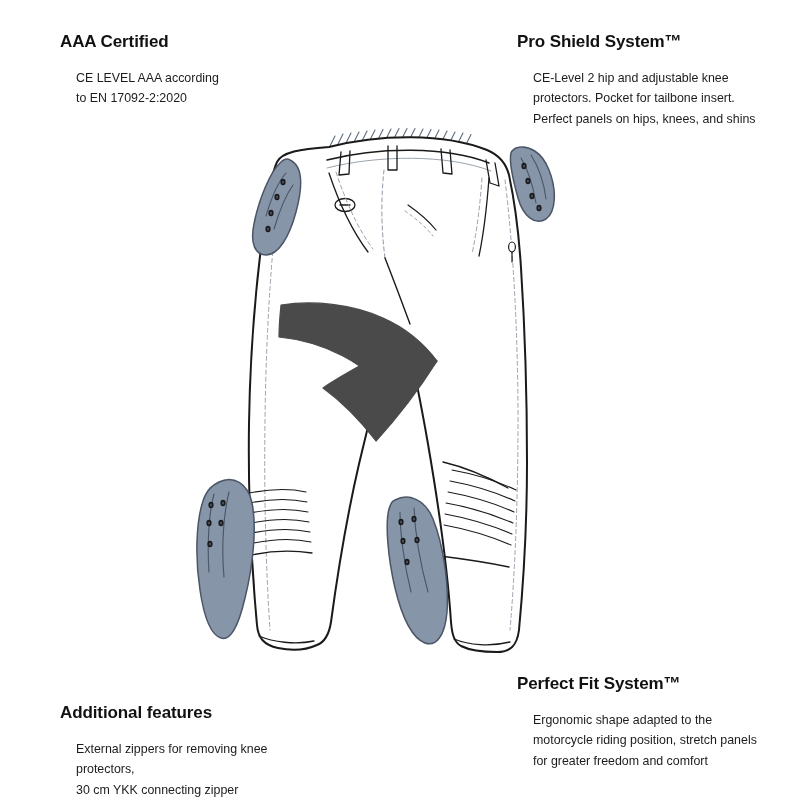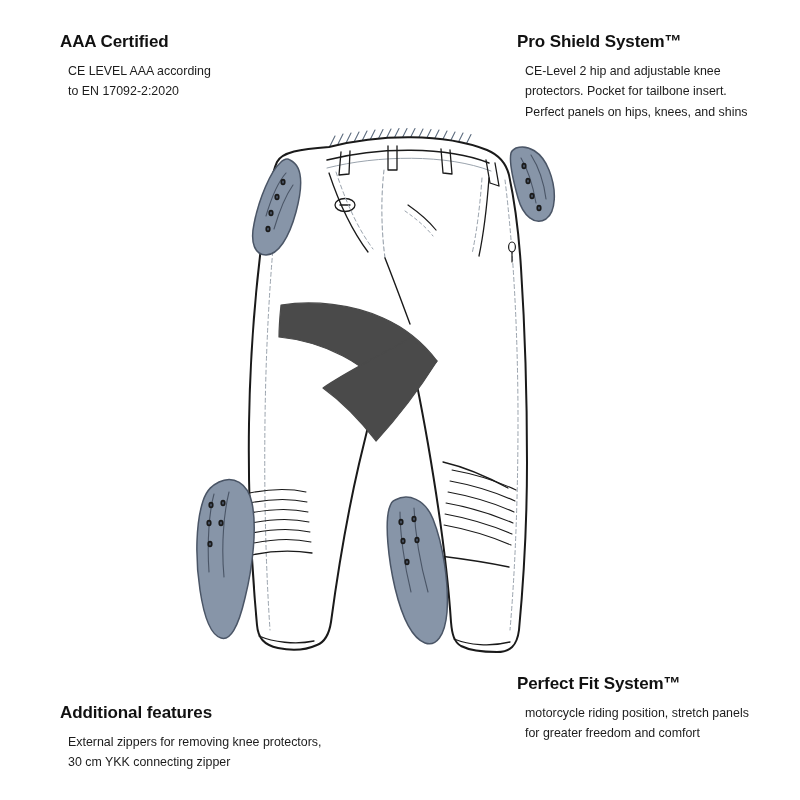--- a/index.html
+++ b/index.html
@@ -29,21 +29,21 @@
     font-weight: bold;
     letter-spacing: -0.1px;
     color: #111111;
     margin: 0 0 9px 0;
     line-height: 1.2;
   }
   .callout .body {
     font-size: 12.4px;
     line-height: 1.62;
     color: #1c1c1c;
-    margin: 8px;
+    margin: 16px;
   }
   .callout .body span {
     display: block;
   }
 
   #callout-aaa     { left: 60px;  top: 32px; }
   #callout-pro     { left: 517px; top: 32px; }
   #callout-extra   { left: 60px;  top: 703px; }
   #callout-fit     { left: 517px; top: 674px; }
 
@@ -241,18 +241,19 @@
     <h3 class="title">Additional features</h3>
     <p class="body">
       <span>External zippers for removing knee protectors,</span>
       <span>30 cm YKK connecting zipper</span>
     </p>
   </div>
 
   <div class="callout" id="callout-fit">
     <h3 class="title">Perfect Fit System™</h3>
     <p class="body">
+      <span>Ergonomic shape adapted to the</span>
       <span>motorcycle riding position, stretch panels</span>
       <span>for greater freedom and comfort</span>
     </p>
   </div>
 
 </div>
 
 </body></html>

